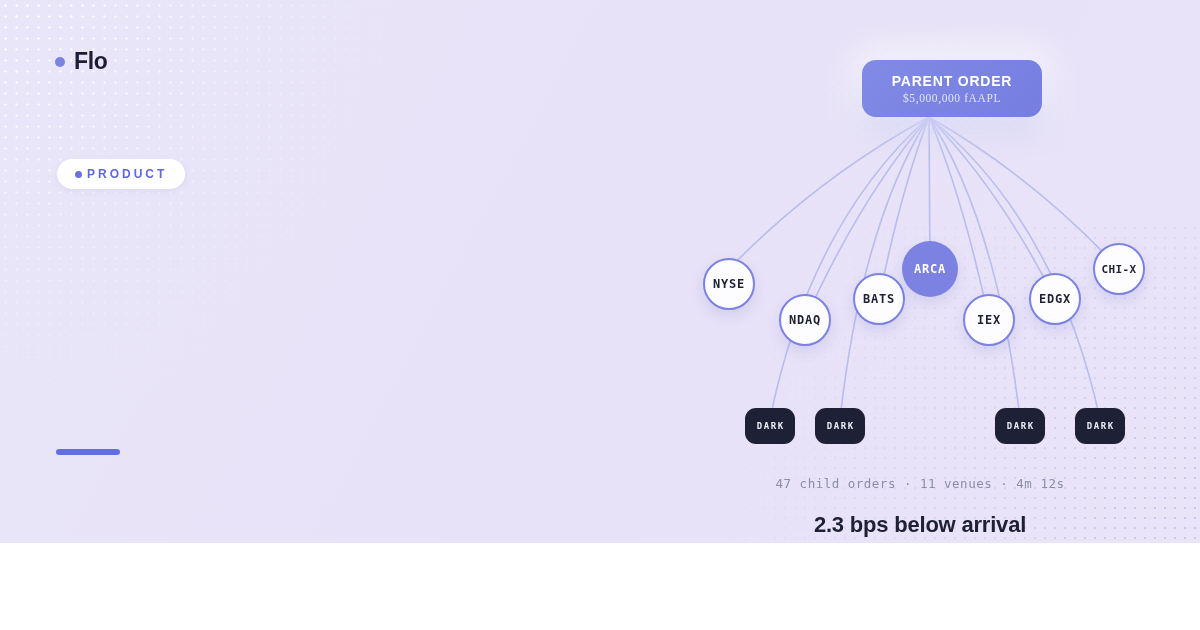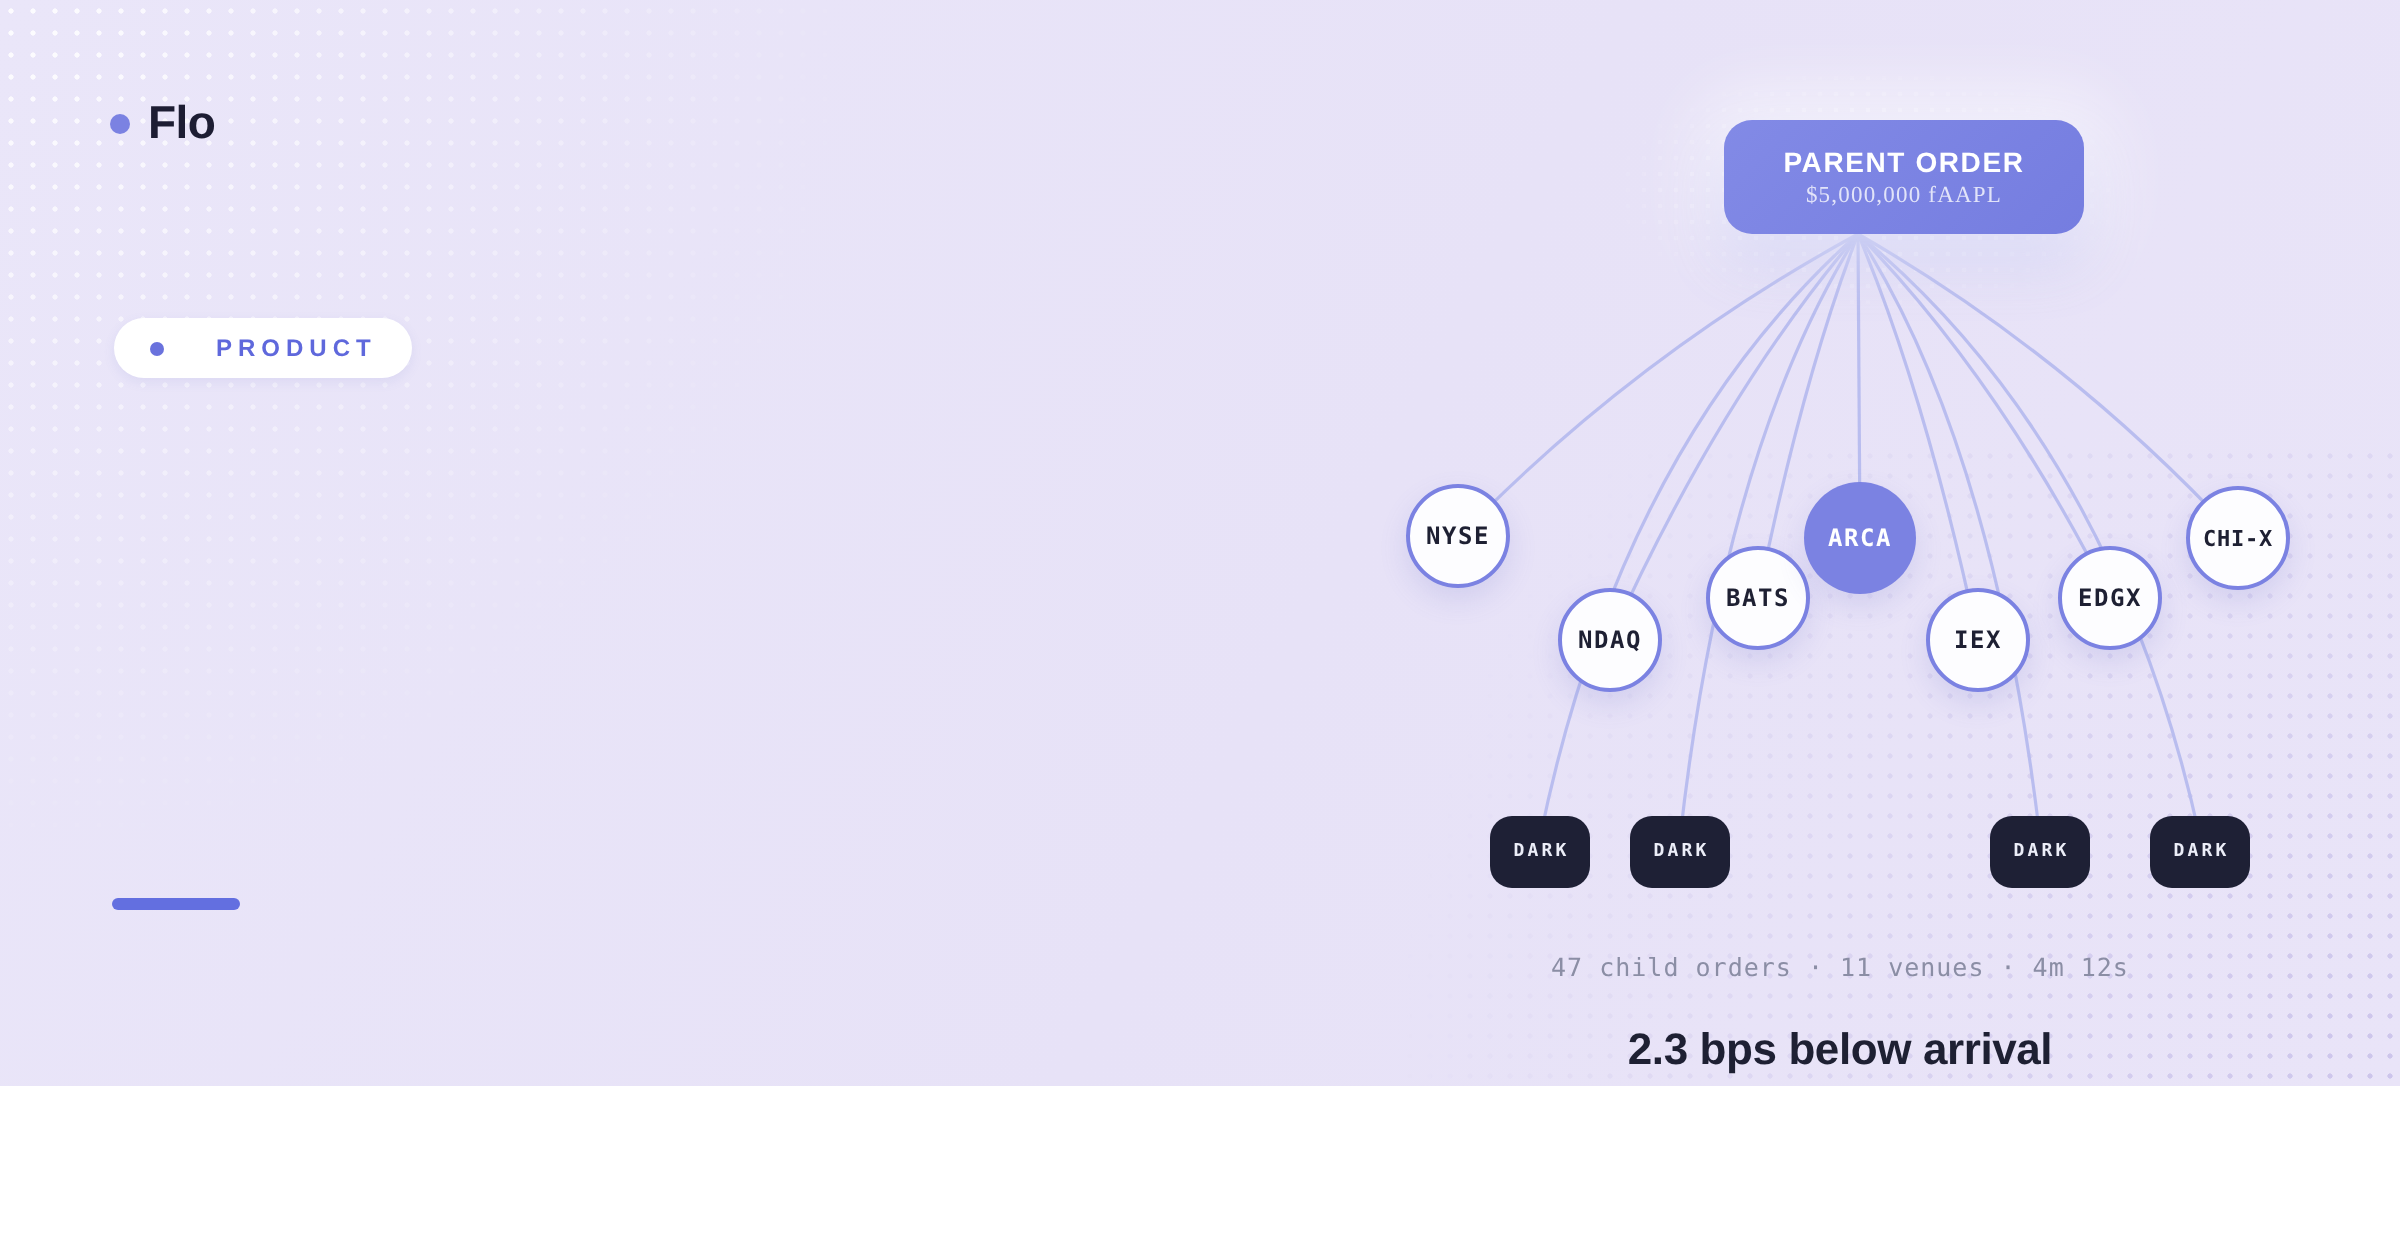--- a/index.html
+++ b/index.html
@@ -59,21 +59,21 @@
   }
   .logo-text {
     font-size: 23px; font-weight: 700; color: #1d1d33; letter-spacing: -0.3px;
   }
 
   
   .badge {
     position: absolute; left: 57px; top: 159px;
     height: 30px; padding: 0 18px;
     background: #ffffff; border-radius: 999px;
-    display: inline-flex; align-items: center; gap: 26px;
+    display: inline-flex; align-items: center; gap: 5px;
     box-shadow: 0 2px 6px rgba(100,105,200,0.10);
   }
   .badge-dot { width: 7px; height: 7px; border-radius: 50%; background: #6a72dd; }
   .badge-label {
     font-size: 12px; font-weight: 700; letter-spacing: 3px; color: #5f68dc;
   }
 
   
   .headline {
     position: absolute; left: 55px; top: 214px; width: 435px;
@@ -115,21 +115,21 @@
     background: #fdfdff; border: 2px solid #7b82e2;
     display: flex; align-items: center; justify-content: center;
     font-family: "DejaVu Sans Mono", monospace;
     font-size: 12px; font-weight: 700; color: #1e2033; letter-spacing: 0.8px;
     box-shadow: 0 6px 14px rgba(100,105,200,0.16);
   }
   .venue.highlight {
     width: 56px; height: 56px;
     background: #7b82e2; border: none; color: #ffffff;
   }
-  .v-nyse  { left: 703px; top: 242px; }
+  .v-nyse  { left: 703px; top: 258px; }
   .v-ndaq  { left: 779px; top: 294px; }
   .v-bats  { left: 853px; top: 273px; }
   .v-arca  { left: 902px; top: 241px; }
   .v-iex   { left: 963px; top: 294px; }
   .v-edgx  { left: 1029px; top: 273px; text-align: right; }
   .v-chix  { left: 1093px; top: 243px; font-size: 11px; letter-spacing: 0.4px; }
 
   .dark-pill {
     position: absolute; top: 408px;
     width: 50px; height: 36px; border-radius: 11px;

